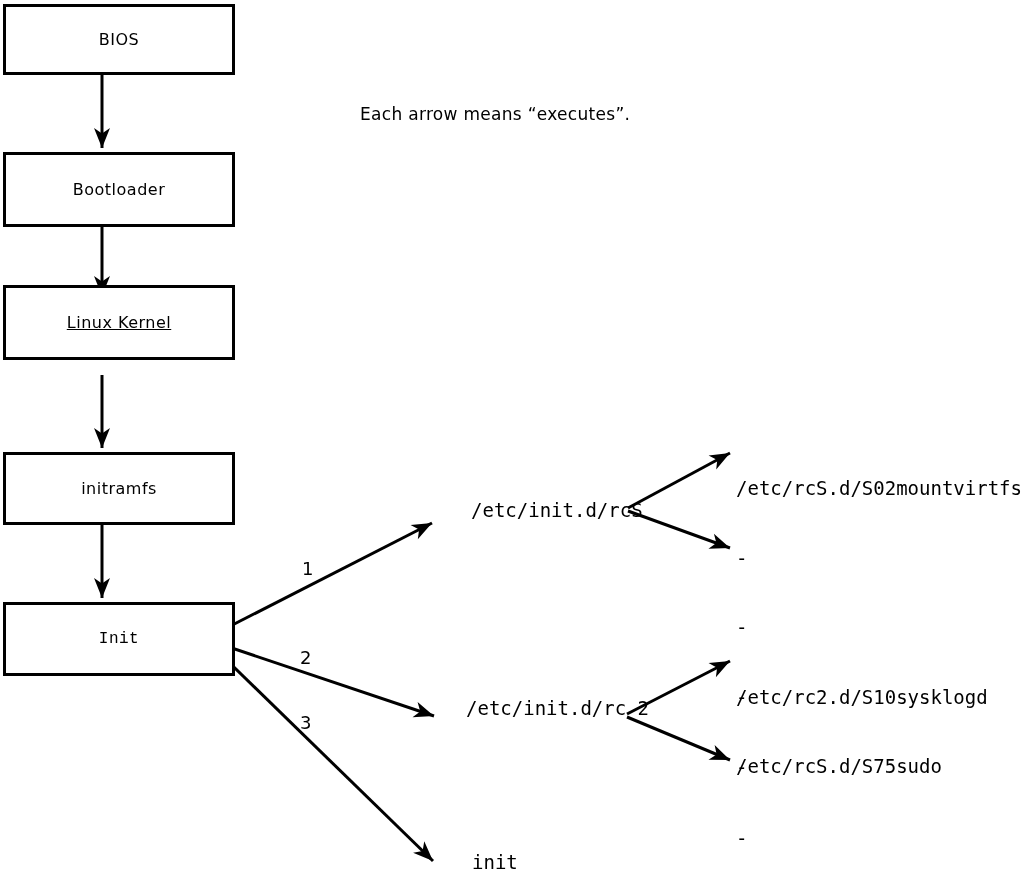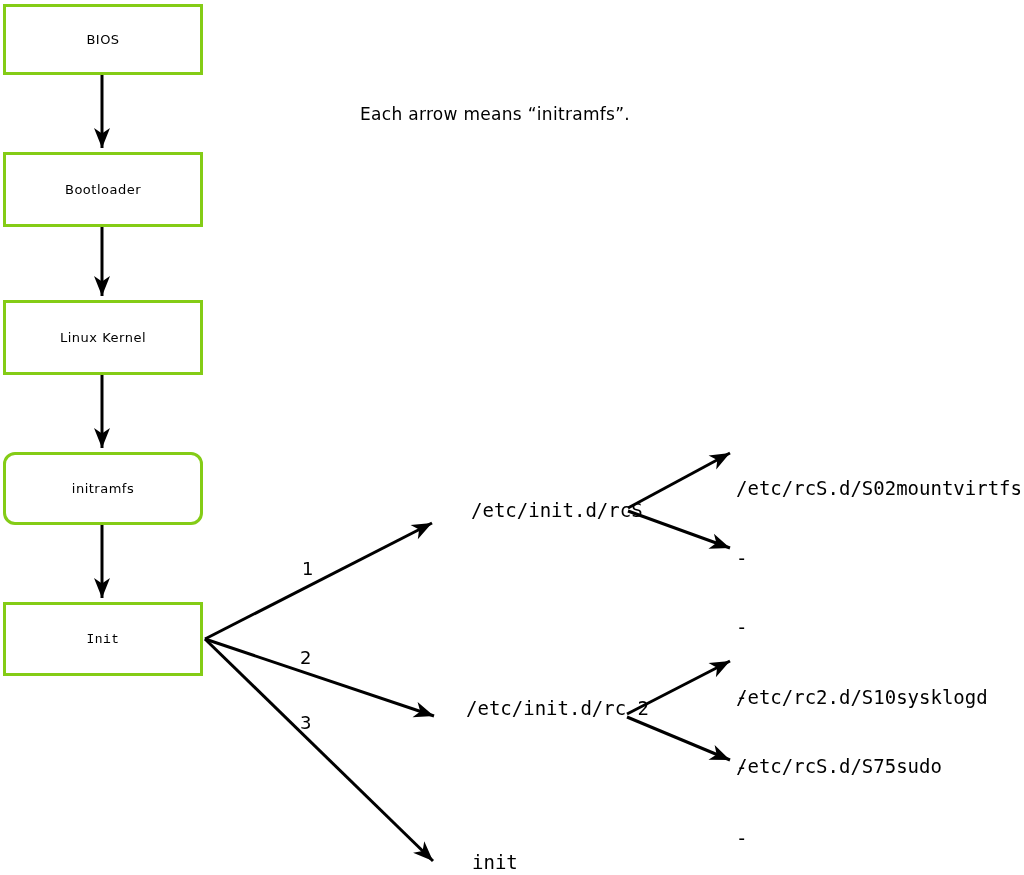--- a/index.html
+++ b/index.html
@@ -12,28 +12,28 @@
     width: 1024px;
     height: 875px;
     background: #ffffff;
     font-family: "DejaVu Sans", "Liberation Sans", sans-serif;
     color: #000000;
     overflow: hidden;
   }
   .node-box {
     position: absolute;
     left: 3px;
-    width: 200px;
+    width: 232px;
     box-sizing: border-box;
-    border: 3px solid #84cc16;
+    border: 3px solid #000000;
     background: #ffffff;
     display: flex;
     align-items: center;
     justify-content: center;
-    font-size: 13px;
+    font-size: 16px;
     letter-spacing: 0.5px;
   }
   .caption {
     position: absolute;
     font-size: 17px;
     letter-spacing: 0.3px;
     white-space: nowrap;
   }
   .branch-num {
     position: absolute;
@@ -92,26 +92,26 @@
     <line x1="205" y1="639" x2="434" y2="716" marker-end="url(#ah)"></line>
     <line x1="205" y1="639" x2="433" y2="861" marker-end="url(#ah)"></line>
 
     <line x1="628" y1="508" x2="730" y2="453" marker-end="url(#ah)"></line>
     <line x1="628" y1="511" x2="730" y2="548" marker-end="url(#ah)"></line>
 
     <line x1="627" y1="714" x2="730" y2="661" marker-end="url(#ah)"></line>
     <line x1="627" y1="717" x2="730" y2="760" marker-end="url(#ah)"></line>
   </svg>
 
-  <div class="caption" style="left:360px; top:104px;">Each arrow means “initramfs”.</div>
+  <div class="caption" style="left:360px; top:104px;">Each arrow means “executes”.</div>
 
   <div class="node-box" style="top:4px;   height:71px;">BIOS</div>
   <div class="node-box" style="top:152px; height:75px;">Bootloader</div>
-  <div class="node-box" style="top:300px; height:75px;">Linux Kernel</div>
-  <div class="node-box" style="top:452px; height:73px;border-radius:12px;">initramfs</div>
+  <div class="node-box" style="top:285px; height:75px;text-decoration:underline;">Linux Kernel</div>
+  <div class="node-box" style="top:452px; height:73px;">initramfs</div>
   <div class="node-box" style="top:602px; height:74px;font-family:Liberation Mono, monospace;">Init</div>
 
   <div class="branch-num" style="left:302px; top:558px;">1</div>
   <div class="branch-num" style="left:300px; top:647px;">2</div>
   <div class="branch-num" style="left:300px; top:712px;">3</div>
 
   <div class="mono" style="left:447px; top:499px;">/etc/init.d/rcS</div>
   <div class="mono" style="left:442px; top:697px;">/etc/init.d/rc 2</div>
   <div class="mono" style="left:448px; top:851px;">init</div>
 

